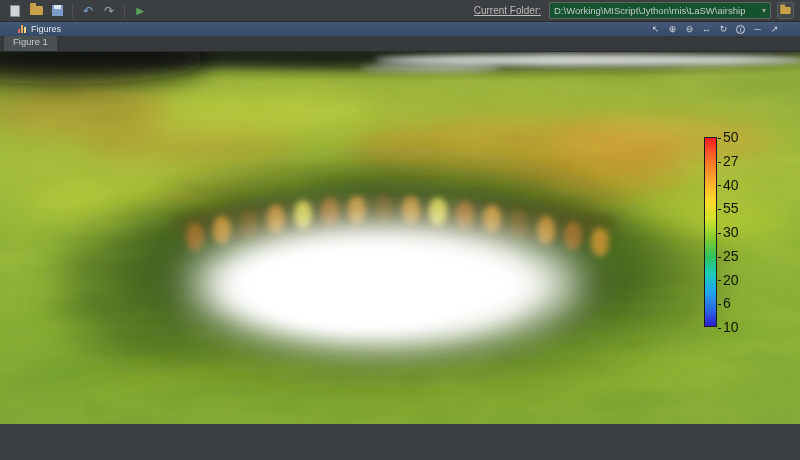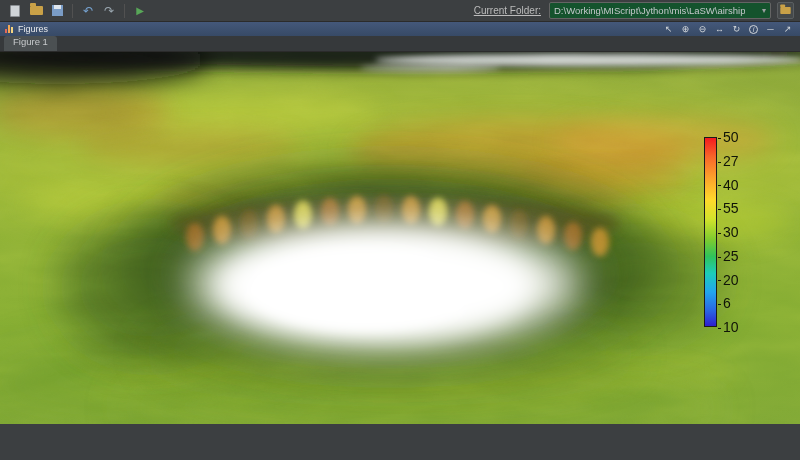--- a/index.html
+++ b/index.html
@@ -38,21 +38,21 @@
   .folder-combo { width:222px; height:17px; background:#14532d; border:1px solid #646464;
                   display:flex; align-items:center; justify-content:space-between;
                   padding:0 4px; border-radius:2px; }
   .folder-combo .path { font-size:9.5px; color:#c4c8cb; white-space:nowrap; overflow:hidden; }
   .folder-combo .chev { font-size:8px; color:#9da0a3; margin-left:4px; }
   .browse-btn { width:17px; height:17px; display:flex; align-items:center; justify-content:center;
                 border:1px solid #5a5e60; border-radius:2px; background:#45494a; margin-left:3px; }
   .browse-btn .icon-folder { transform:scale(.8); }
 
   
-  .fig-header { height:14px; display:flex; align-items:center; padding:0 5px;
+  .fig-header { height:14px; display:flex; align-items:center; padding:0 18px;
                 background:linear-gradient(#44587a,#374a66); flex:0 0 auto; }
   .fig-icon { display:flex; align-items:flex-end; gap:1px; height:8px; margin-right:5px; }
   .fig-icon i { display:block; width:2px; }
   .fig-title { font-size:9px; color:#e8eaec; }
   .fig-tools { margin-left:auto; display:flex; align-items:center; gap:2px; }
   .fig-tool { width:15px; height:12px; display:flex; align-items:center; justify-content:center;
               font-size:9px; color:#d2d6da; }
   .info-circle { width:9px; height:9px; border:1px solid #d2d6da; border-radius:50%;
                  font-size:7px; line-height:7px; text-align:center; font-style:italic; }
 

